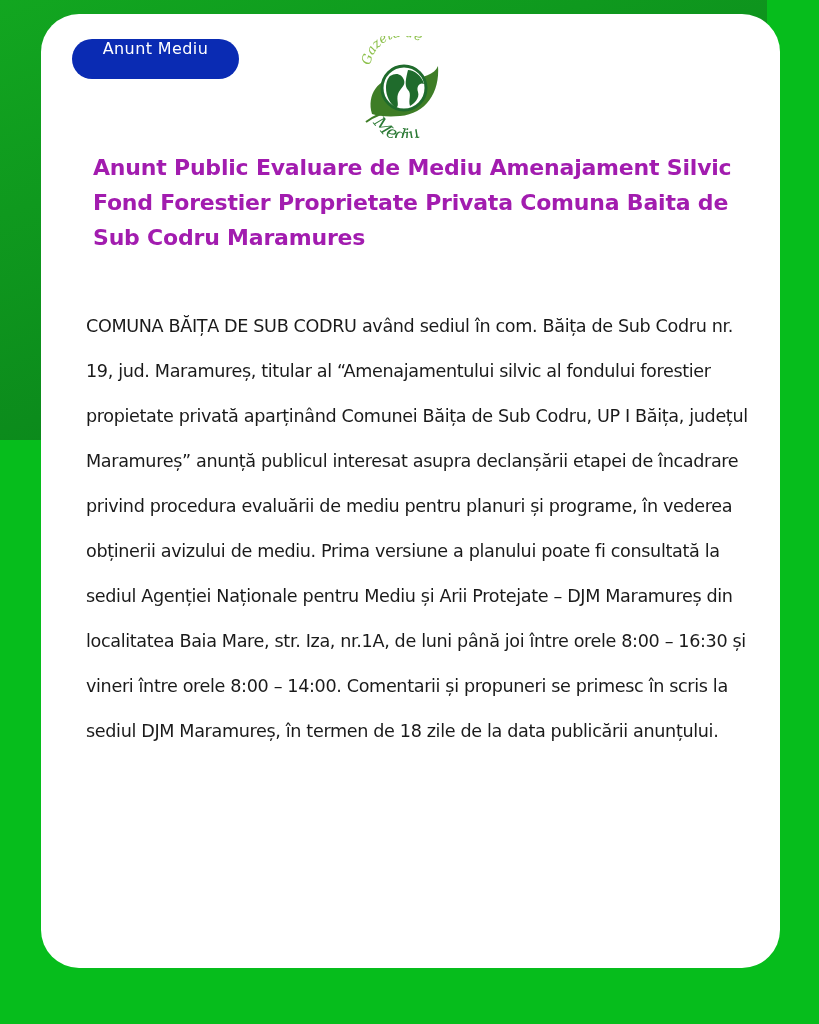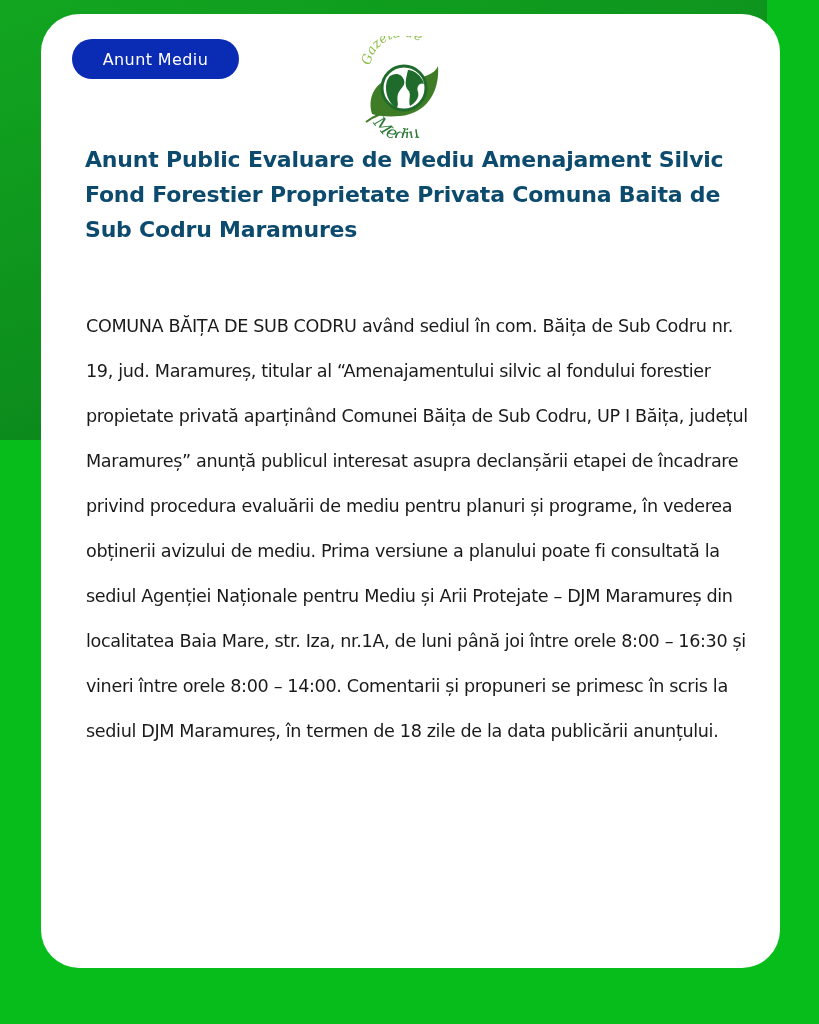--- a/index.html
+++ b/index.html
@@ -37,37 +37,36 @@
       top: 25px;
       width: 167px;
       height: 40px;
       border-radius: 20px;
       background: #0a2bb3;
       color: #ffffff;
       font-family: "DejaVu Sans", sans-serif;
       font-size: 16px;
       letter-spacing: 0.4px;
       display: flex;
-      align-items: center;
       justify-content: center;
     }
     .logo {
       position: absolute;
       left: 315px;
       top: 22px;
       width: 92px;
       height: 102px;
     }
     .title {
       position: absolute;
       left: 44px;
       top: 128px;
       width: 670px;
-      margin: 0;
-      color: #0c4a6e;
+      margin: 8px;
+      color: #a21caf;
       font-family: "DejaVu Sans", sans-serif;
       font-weight: bold;
       font-size: 22px;
       line-height: 35px;
       letter-spacing: -0.2px;
     }
     .body-text {
       position: absolute;
       left: 45px;
       top: 290px;

